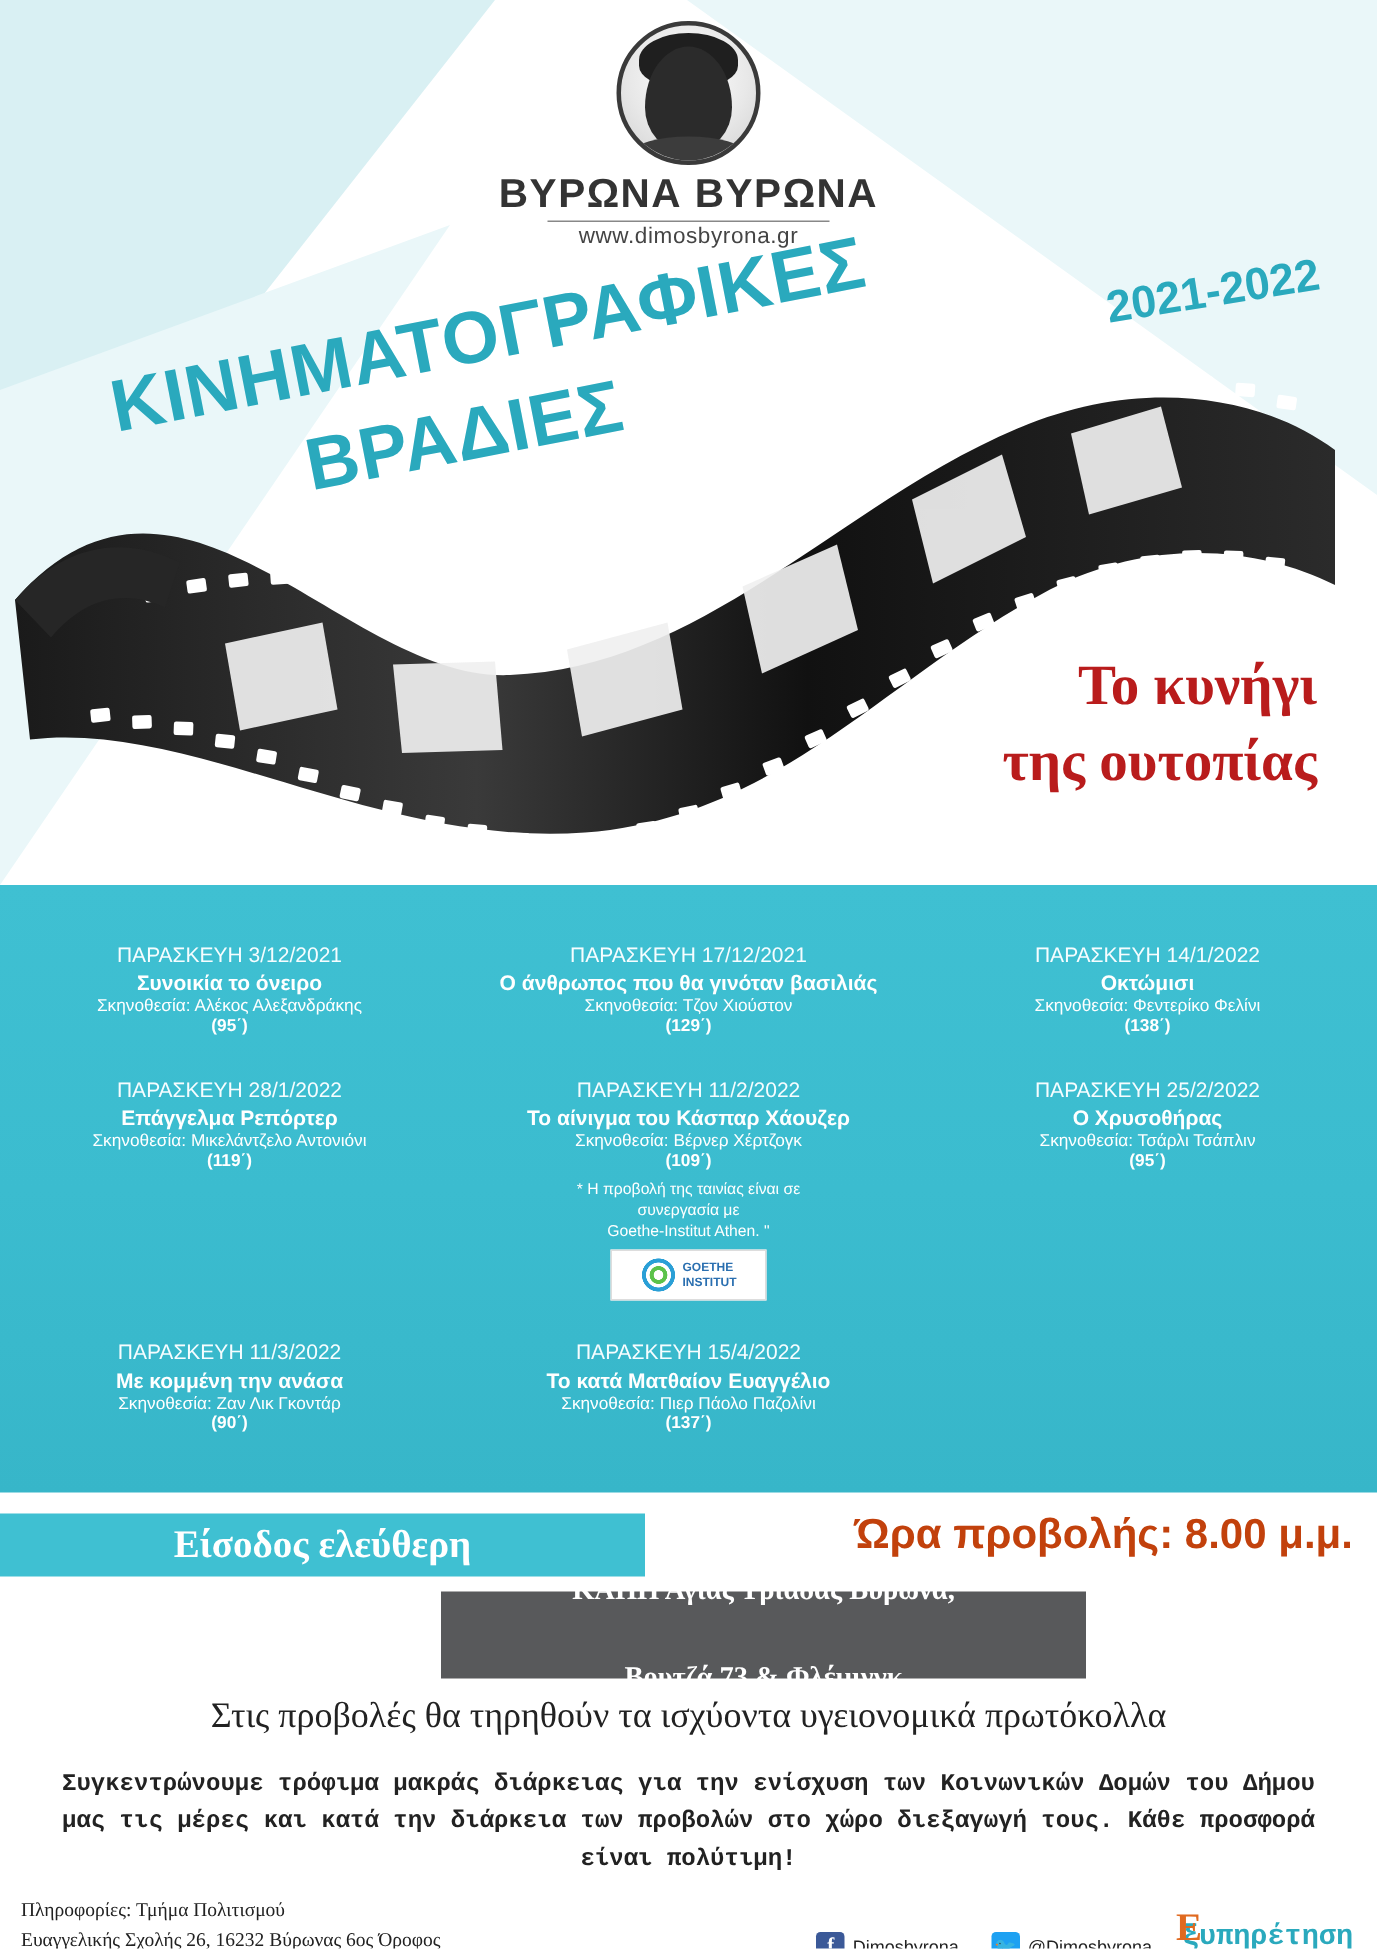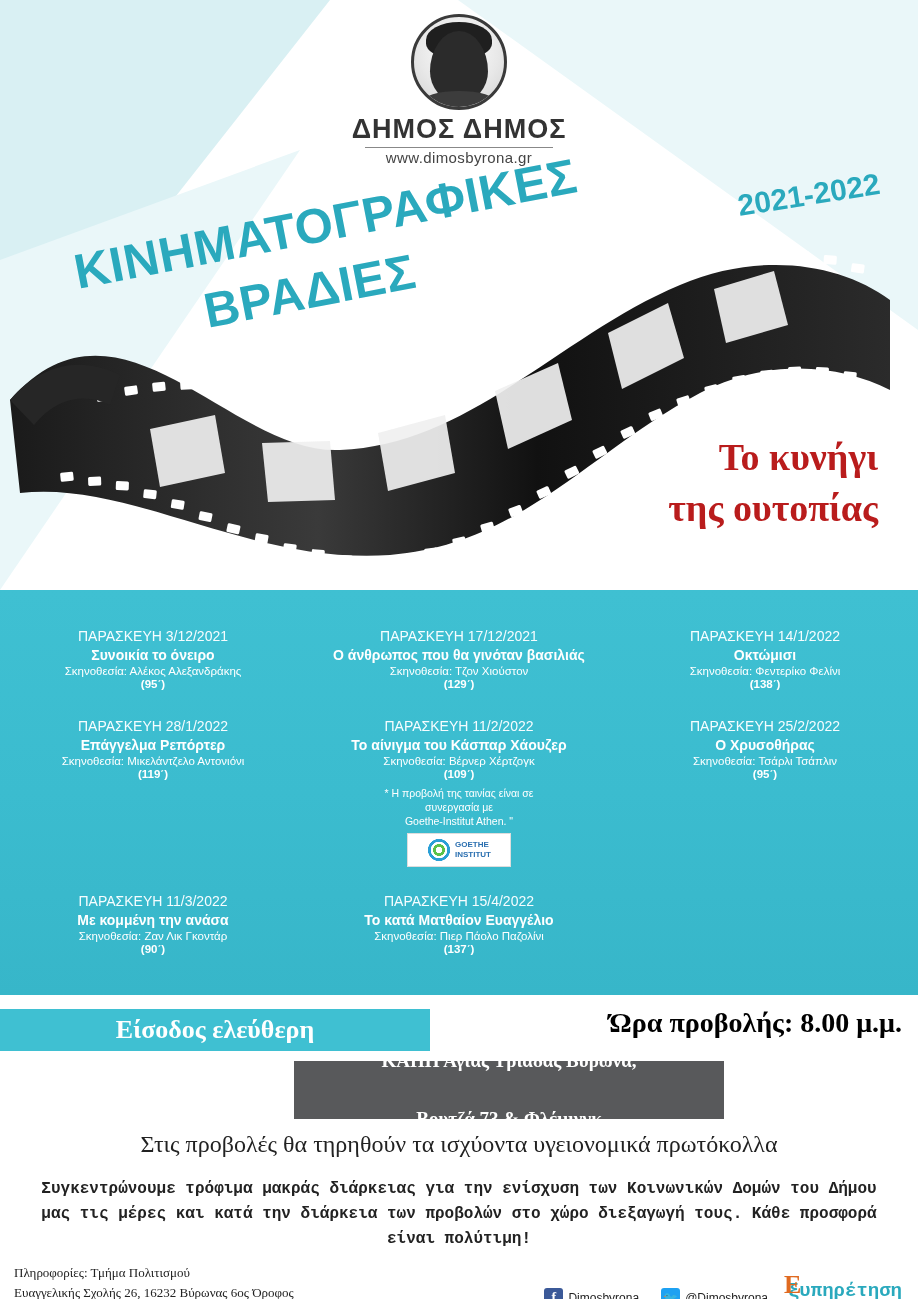--- a/index.html
+++ b/index.html
@@ -231,22 +231,22 @@
     font-size: 26px;
     font-weight: bold;
     color: #ffffff;
     font-family: "Liberation Serif", serif;
   }
   .time-text {
     position: absolute;
     right: 16px; top: 12px;
     font-size: 28px;
     font-weight: bold;
-    color: #000000;
-    font-family: Liberation Serif, serif;
+    color: #c2410c;
+    font-family: Liberation Sans, sans-serif;
   }
   .band-grey {
     position: absolute;
     left: 294px; top: 66px;
     width: 430px; height: 58px;
     background: #58595b;
     display: flex;
     flex-direction: column;
     align-items: center;
     justify-content: center;
@@ -337,21 +337,21 @@
   <div class="wedge-left"></div>
   <div class="wedge-left2"></div>
   <div class="wedge-right"></div>
 
   <div class="logo-block">
     <div class="logo-medallion">
       <div class="hair"></div>
       <div class="face"></div>
       <div class="collar"></div>
     </div>
-    <div class="logo-title">ΔΗΜΟΣ ΔΗΜΟΣ</div>
+    <div class="logo-title">ΒΥΡΩΝΑ ΒΥΡΩΝΑ</div>
     <div class="logo-rule"></div>
     <div class="logo-url">www.dimosbyrona.gr</div>
   </div>
 
   <div class="year-label">2021-2022</div>
 
   <div class="main-title">
     <span>ΚΙΝΗΜΑΤΟΓΡΑΦΙΚΕΣ</span>
     <span class="l2">ΒΡΑΔΙΕΣ</span>
   </div>

